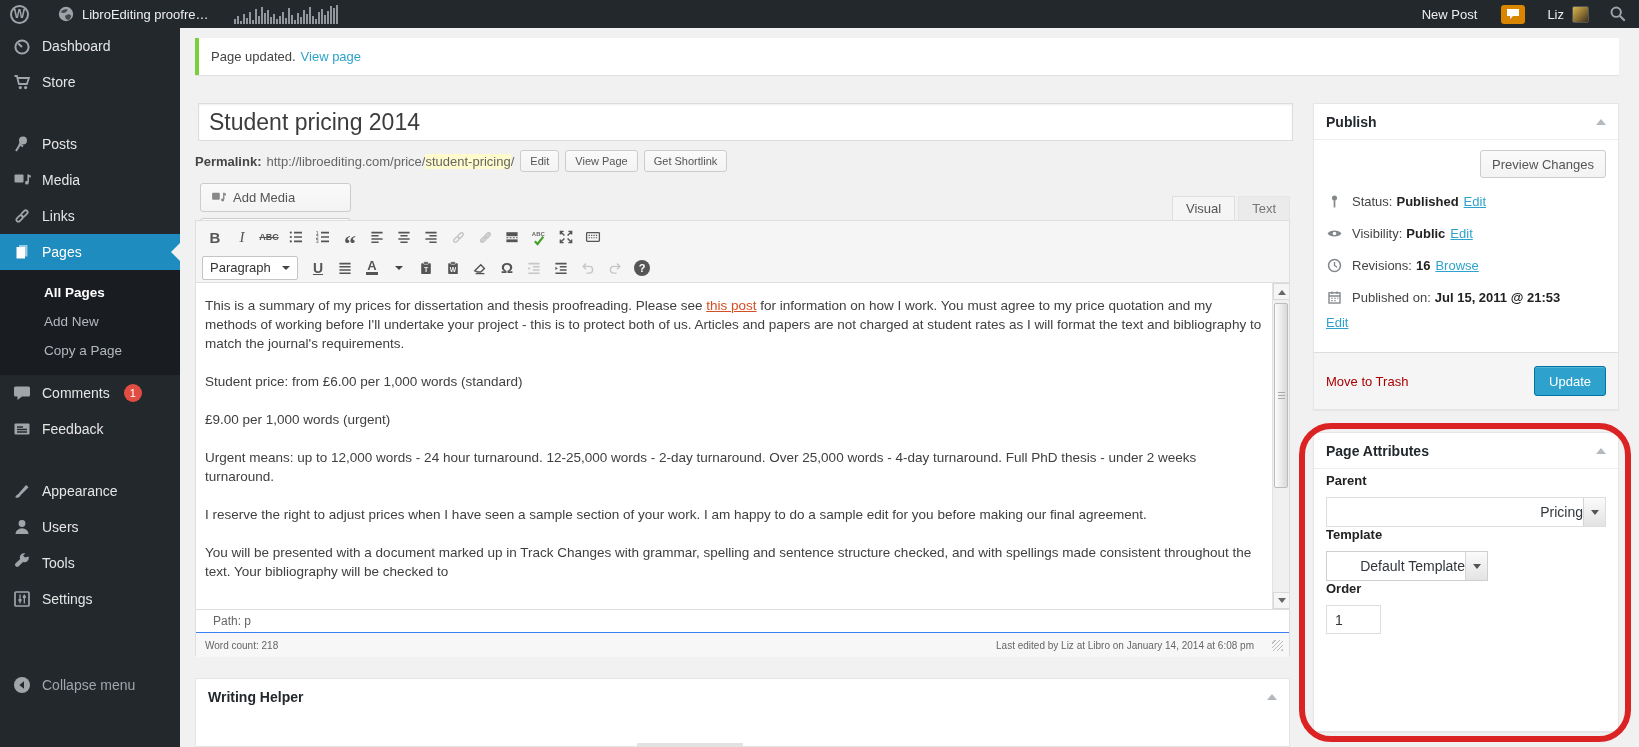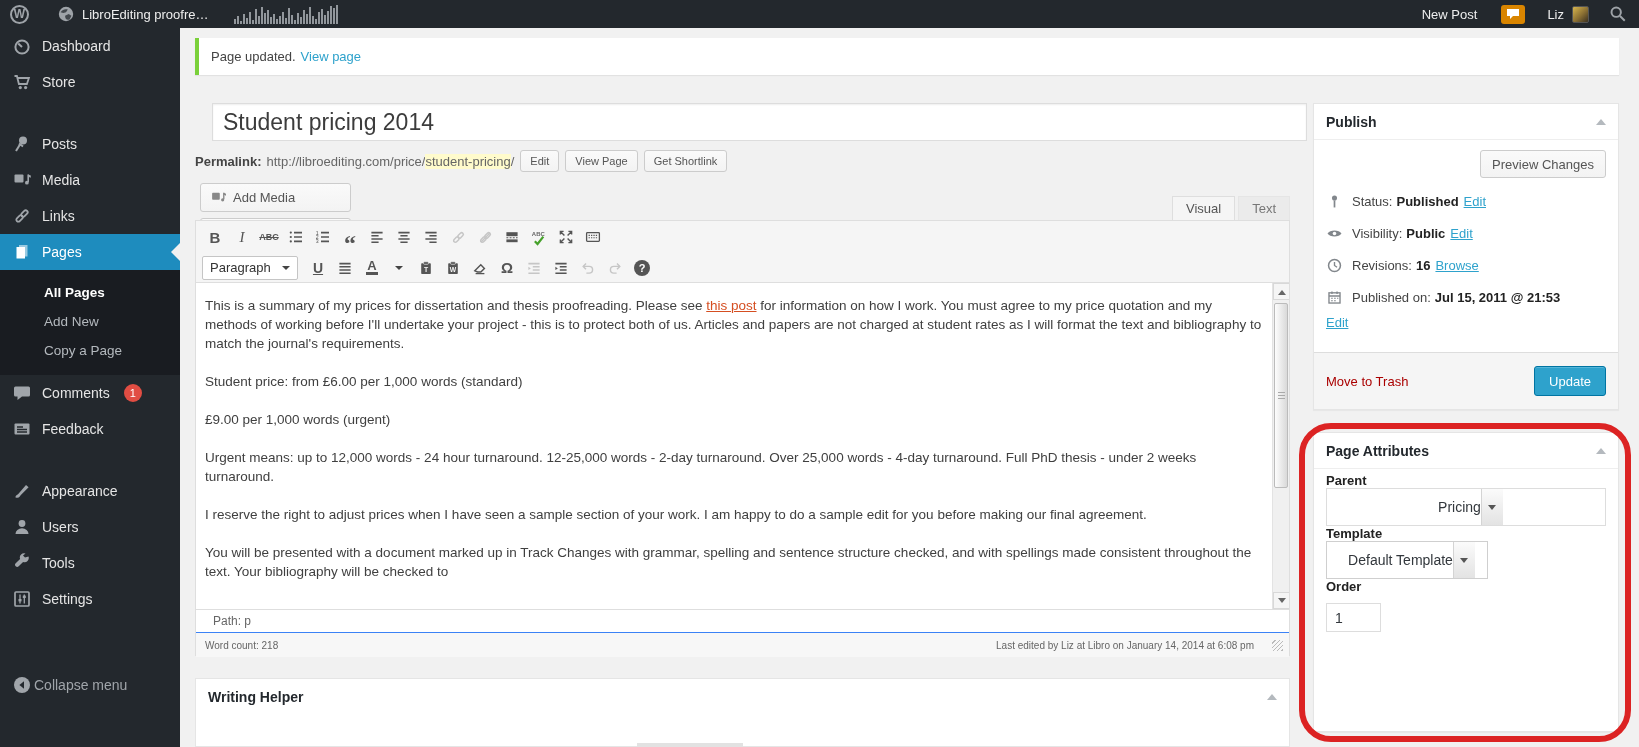--- a/index.html
+++ b/index.html
@@ -26,26 +26,26 @@
   .mi { position:relative; display:flex; align-items:center; gap:10px; height:36px; padding-left:12px; cursor:pointer; }
   .mi .ic { color:#a0a5aa; width:20px; height:20px; flex:0 0 20px; }
   .mi-sep { height:26px; }
   .mi.active { background:#1e8cbe; color:#fff; }
   .mi.active .ic { color:#fff; }
   .mi.active::after { content:""; position:absolute; right:0; top:50%; margin-top:-9px; border:9px solid transparent; border-right-color:#f1f1f1; }
   .submenu { background:#191c21; padding:8px 0 10px 0; }
   .sub-item { padding:7px 0 7px 44px; color:#b4b9be; font-size:13.5px; cursor:pointer; }
   .sub-item.current { color:#ffffff; font-weight:bold; }
   .badge { background:#e14d43; color:#fff; border-radius:50%; min-width:18px; height:18px; font-size:11px; display:inline-flex; align-items:center; justify-content:center; margin-left:4px; padding:0 4px; }
-  .collapse-row { position:absolute; left:0; bottom:52px; width:100%; display:flex; gap:2px; align-items:center; padding-left:12px; color:#a0a5aa; cursor:pointer; }
+  .collapse-row { position:absolute; left:0; bottom:52px; width:100%; display:flex; gap:10px; align-items:center; padding-left:12px; color:#a0a5aa; cursor:pointer; }
 
   
   .notice { position:absolute; left:195px; top:38px; width:1424px; height:37px; background:#fff; border-left:4px solid #7ad03a; box-shadow:0 1px 1px rgba(0,0,0,.06); display:flex; align-items:center; padding-left:12px; gap:5px; }
   .notice a { color:#2ea2cc; text-decoration:none; }
-  .title-input { position:absolute; left:212px; top:103px; width:1095px; height:38px; border:1px solid #ddd; box-shadow:inset 0 1px 2px rgba(0,0,0,.07); font-family:"Liberation Sans",sans-serif; font-size:23px; color:#3c3c3c; padding:0 10px; background:#fff; outline:none; }
+  .title-input { position:absolute; left:198px; top:103px; width:1095px; height:38px; border:1px solid #ddd; box-shadow:inset 0 1px 2px rgba(0,0,0,.07); font-family:"Liberation Sans",sans-serif; font-size:23px; color:#3c3c3c; padding:0 10px; background:#fff; outline:none; }
   .permalink-row { position:absolute; left:195px; top:148px; width:1095px; height:26px; display:flex; align-items:center; font-size:13px; color:#666; }
   .permalink-row b { color:#444; margin-right:5px; }
   .slug-hl { background:#fffbcc; }
   .btn-small { margin-left:6px; height:22px; padding:0 9px; font-size:11px; color:#555; background:linear-gradient(#fafafa,#f3f3f3); border:1px solid #ccc; border-radius:3px; display:inline-flex; align-items:center; cursor:pointer; }
 
   
   .media-row { position:absolute; left:200px; top:183px; display:flex; gap:6px;flex-direction:column; }
   .btn-media { height:29px; padding:0 11px 0 9px; display:inline-flex; align-items:center; gap:6px; font-size:13px; color:#555; background:linear-gradient(#fafafa,#f3f3f3); border:1px solid #ccc; border-radius:3px; cursor:pointer; }
   .btn-media .ic { color:#888; width:17px; height:17px; }
   .editor-tabs { position:absolute; left:195px; top:196px; width:1095px; text-align:right; height:24px; }
@@ -108,21 +108,21 @@
   .pub-row a, .pub-edit-line a { color:#2ea2cc; text-decoration:underline; margin-left:5px; }
   .pub-edit-line { margin:-6px 0 0 0; }
   .pub-edit-line a { margin-left:0; }
   .pub-foot { position:absolute; bottom:0; left:0; width:100%; height:57px; background:#f5f5f5; border-top:1px solid #ddd; display:flex; align-items:center; justify-content:space-between; padding:0 12px; }
   .trash-link { color:#a00; text-decoration:none; }
   .btn-primary { height:30px; padding:0 14px; background:#2ea2cc; border:1px solid #0074a2; border-radius:3px; color:#fff; font-size:13px; display:inline-flex; align-items:center; cursor:pointer; box-shadow:inset 0 1px 0 rgba(120,200,230,.5); }
 
   .pa-box { top:432px; height:300px; }
   .pa-body { padding:4px 12px; }
   .fld-label { font-weight:bold; color:#222; margin-top:0; font-size:13px; }
-  .selectbox { height:38px; border:1px solid #ddd; background:#fff; display:flex; align-items:stretch; justify-content:center; }
+  .selectbox { margin-top:9px; height:30px; border:1px solid #ddd; background:#fff; display:flex; align-items:stretch; justify-content:flex-end; }
   .selectbox .val { display:flex; align-items:center; padding-left:9px; color:#32373c; font-size:14px; }
   .sel-btn { width:22px; background:linear-gradient(#fbfbfb,#e3e3e3); border-left:1px solid #d4d4d4; display:flex; align-items:center; justify-content:center; }
   .sel-btn .tri { width:0;height:0;border:4px solid transparent;border-top:5px solid #555; margin-top:4px; }
   .sel-template { width:162px; border:1px solid #cfcfcf; }
   .order-input { margin-top:9px; width:55px; height:29px; border:1px solid #ddd; padding:0 8px; font-size:14px; color:#32373c; font-family:"Liberation Sans",sans-serif; outline:none; }
 
   
   .red-ring { position:absolute; left:1299px; top:423px; width:332px; height:319px; border:6px solid #dc2323; border-radius:32px; pointer-events:none; z-index:30; }
 
   svg { display:block; }

